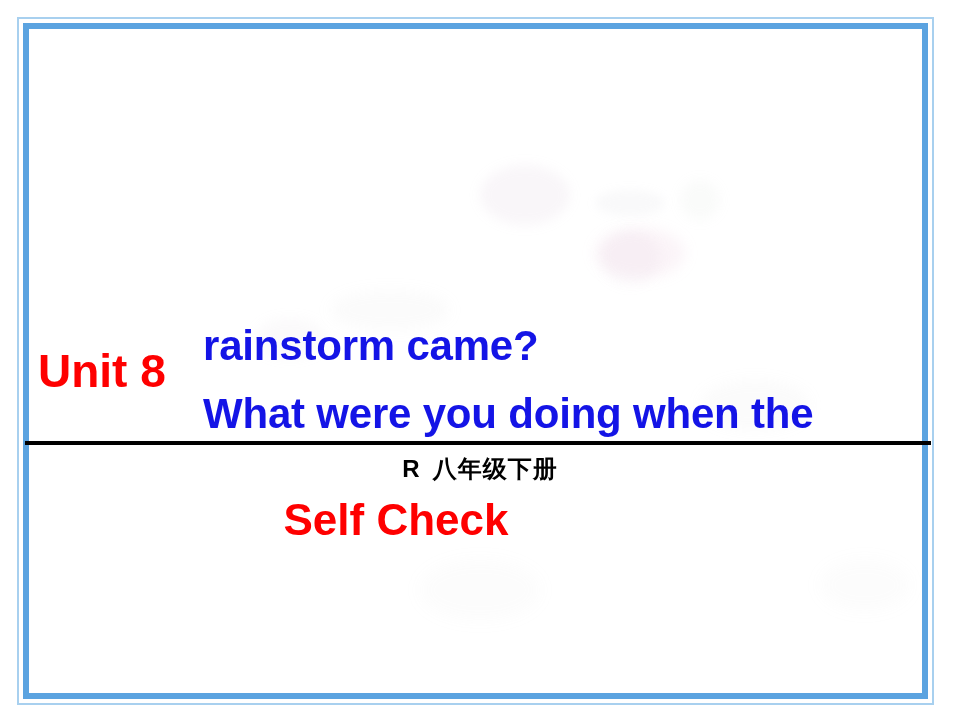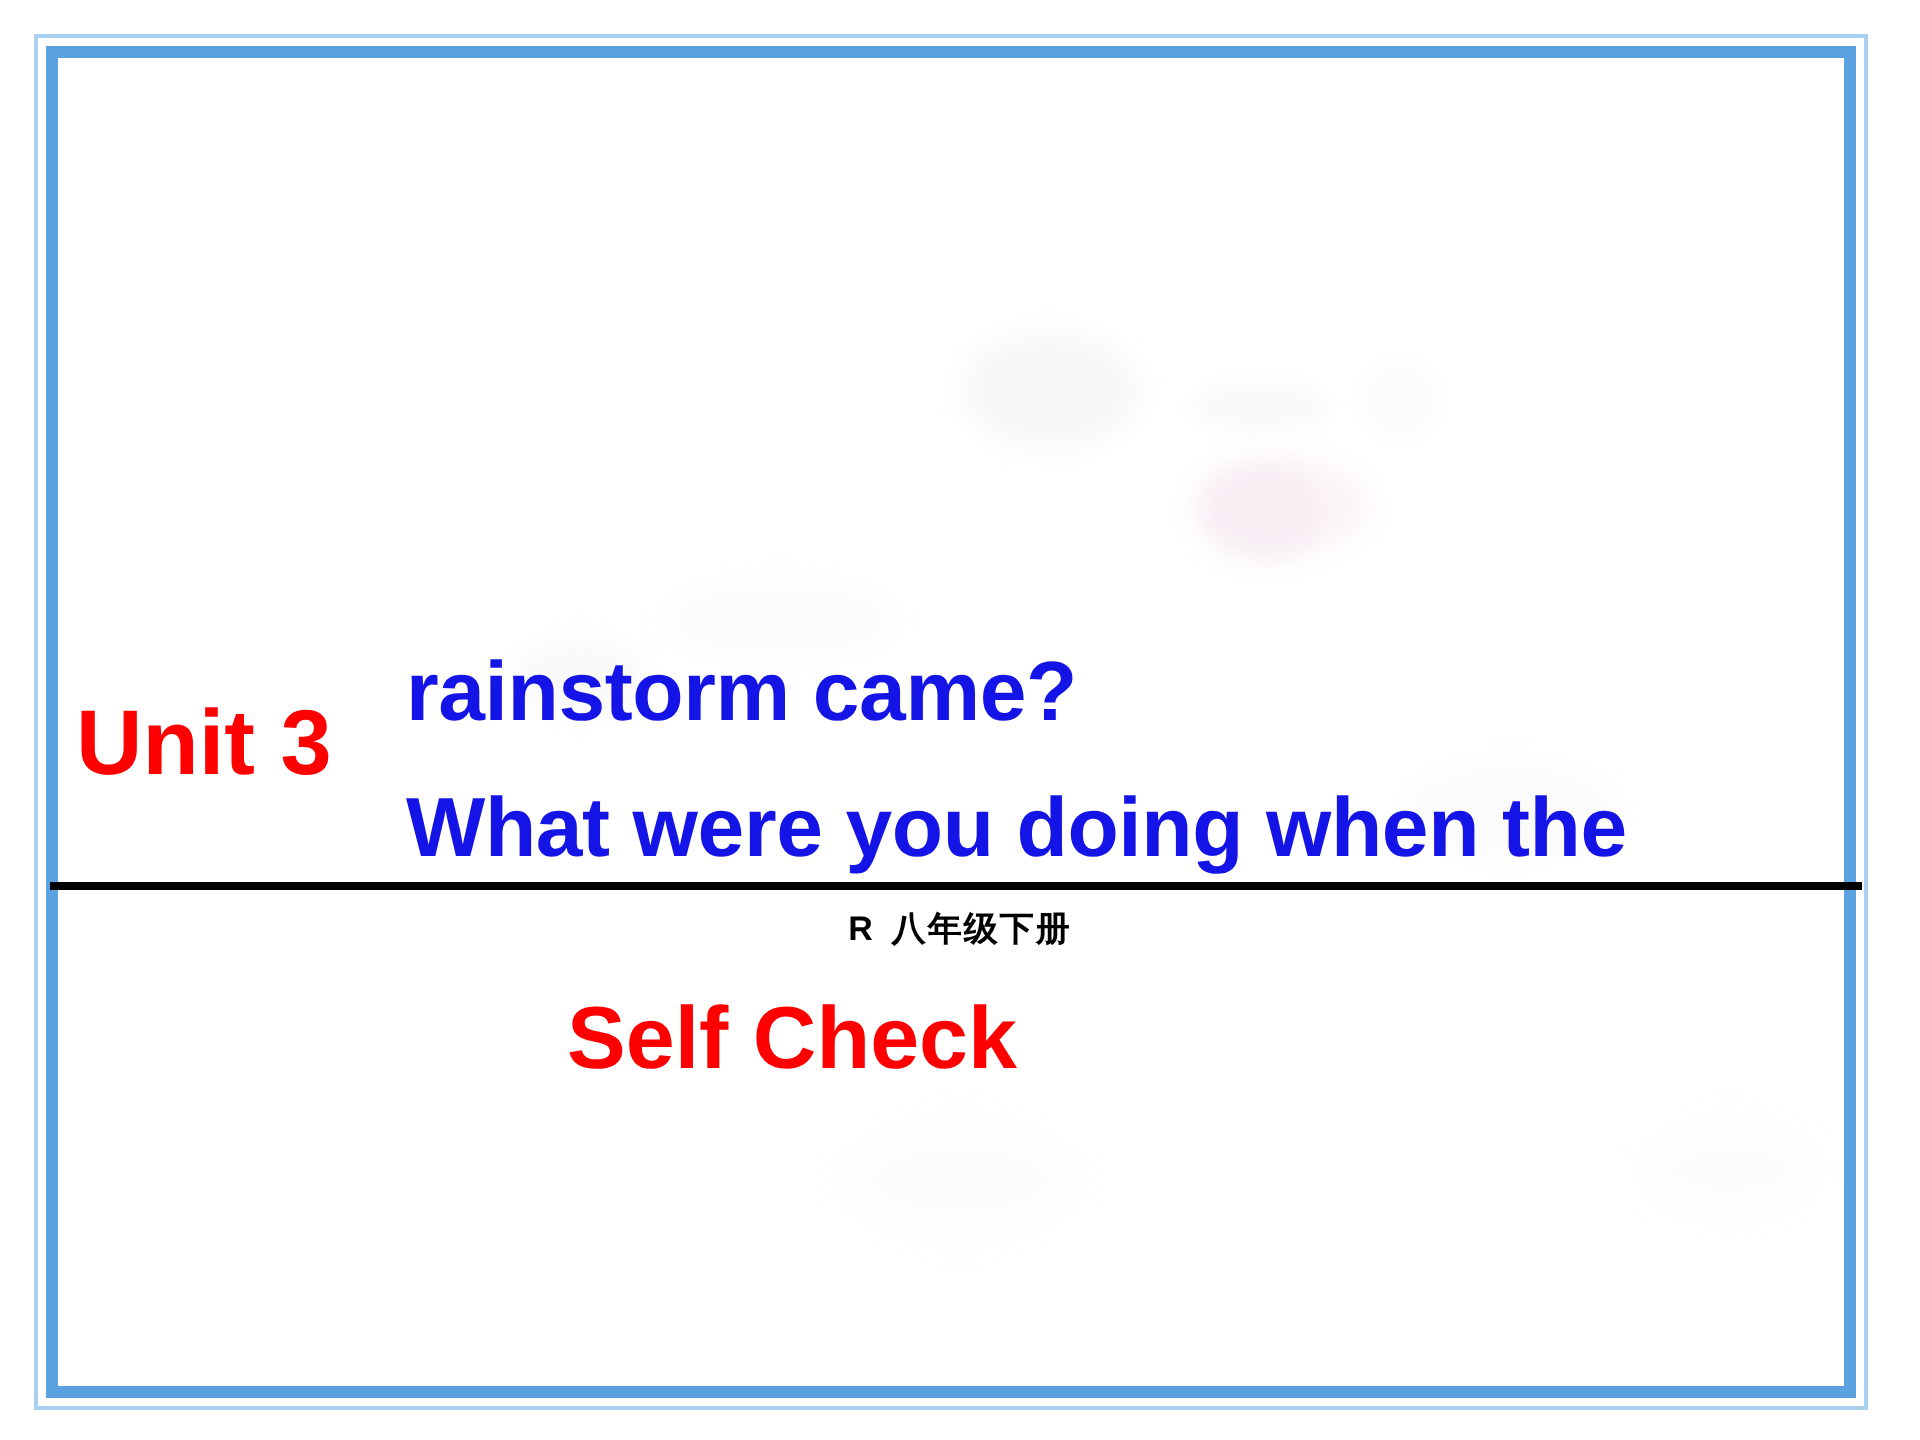--- a/index.html
+++ b/index.html
@@ -95,21 +95,21 @@
     background: #000000;
   }
 
   
   .edition-line {
     position: absolute;
     left: 0;
     top: 455px;
     width: 960px;
     text-align: center;
-    font-size: 17px;
+    font-size: 24px;
     font-weight: bold;
     color: #000000;
     line-height: 1.2;
   }
   .edition-line .cn {
     font-family: "DejaVu Sans", "Liberation Sans", sans-serif;
     letter-spacing: 1px;
   }
 
   .section-name {
@@ -136,21 +136,21 @@
   <div class="watermark wm2"></div>
   <div class="watermark wm3"></div>
   <div class="watermark wm4"></div>
   <div class="watermark wm5"></div>
   <div class="watermark wm6"></div>
   <div class="watermark wm7"></div>
   <div class="watermark wm8"></div>
   <div class="watermark wm9"></div>
   <div class="watermark wm10"></div>
 
-  <div class="unit-label">Unit 3</div>
+  <div class="unit-label">Unit 8</div>
 
   <div class="lesson-title">
     <div>rainstorm came?</div>
     <div>What were you doing when the</div>
   </div>
 
   <div class="divider"></div>
 
   <div class="edition-line">
     <span>R</span><span>&nbsp;&nbsp;</span><span class="cn">八年级下册</span>

